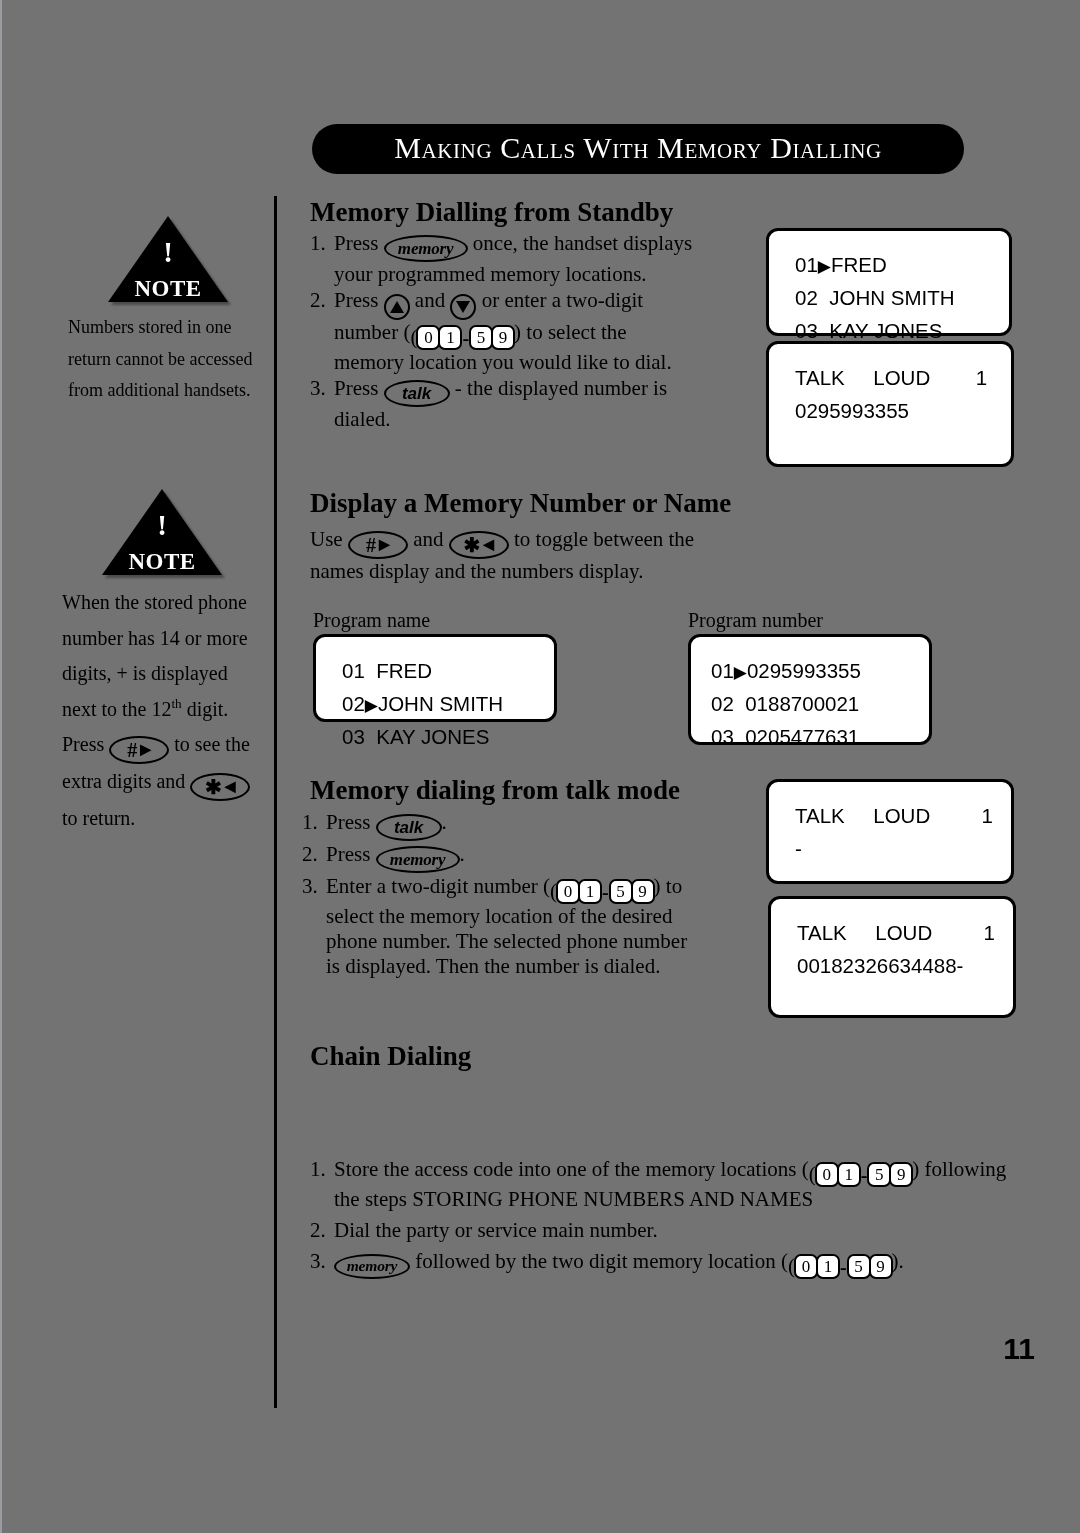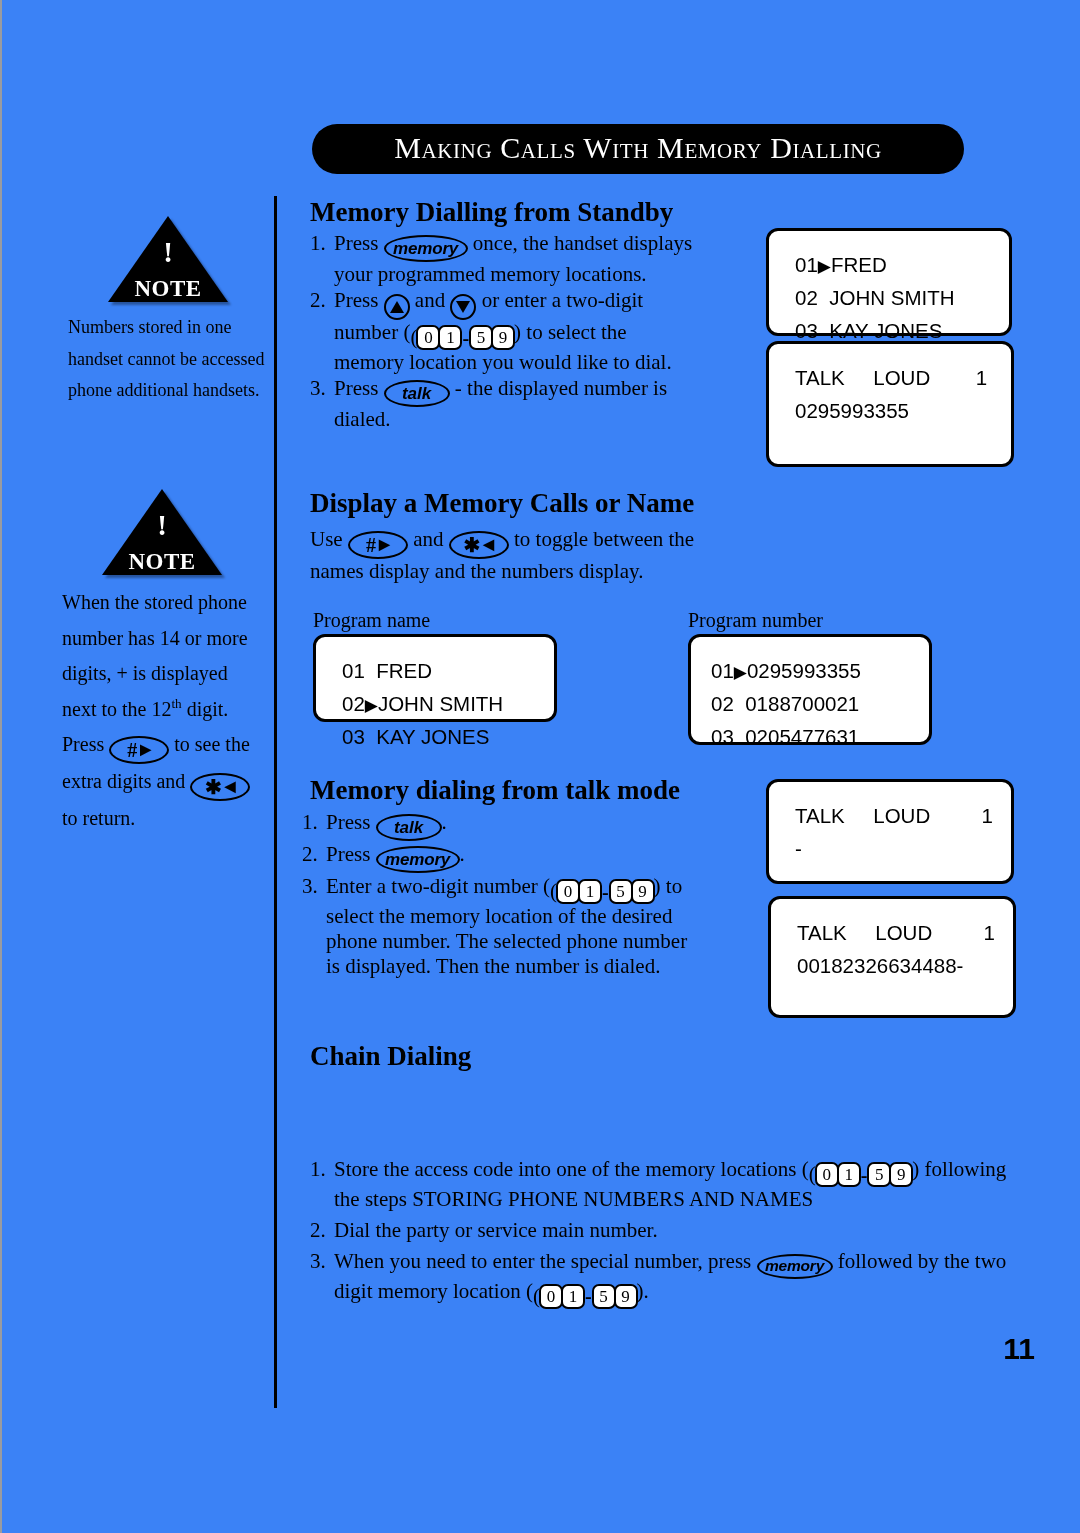--- a/index.html
+++ b/index.html
@@ -8,21 +8,21 @@
     background: #ffffff;
   }
   body {
     font-family: "Liberation Serif", serif;
     color: #000;
   }
   #page {
     position: relative;
     width: 1080px;
     height: 1533px;
-    background: #3b82f6;
+    background: #737373;
     overflow: hidden;
     border-left: 2px solid #9a9ba0;
     box-sizing: border-box;
   }
 
   
   .banner {
     position: absolute;
     left: 310px;
     top: 124px;
@@ -148,20 +148,21 @@
     font-weight: bold;
     font-style: italic;
     line-height: 1;
     vertical-align: -4px;
     box-sizing: border-box;
   }
   .key-memory {
     width: 84px; height: 27px;
     font-size: 17px;
     letter-spacing: -0.2px;
+    font-family: Liberation Serif, serif;
   }
   .key-memory.sm { width: 76px; height: 25px; font-size: 15.5px; vertical-align: -3px; }
   .key-talk {
     width: 66px; height: 27px;
     font-size: 17px;
   }
 
   .key-round {
     display: inline-flex;
     align-items: center;
@@ -260,21 +261,21 @@
   </div>
 
   <div class="divider"></div>
 
   <div class="note-block n1">
     <div class="note-tri">
       <div class="tri"></div>
       <div class="bang">!</div>
       <div class="note-word">NOTE</div>
     </div>
-    <div class="note-text">Numbers stored in one handset cannot be accessed phone additional handsets.</div>
+    <div class="note-text">Numbers stored in one return cannot be accessed from additional handsets.</div>
   </div>
 
   <div class="note-block n2">
     <div class="note-tri">
       <div class="tri"></div>
       <div class="bang">!</div>
       <div class="note-word">NOTE</div>
     </div>
     <div class="note-text"><span>When the stored phone number has 14 or more digits, + is displayed next to the 12</span><sup class="ord">th</sup><span> digit. Press </span><span class="key-ellipse">
           <span class="gl">#</span>
@@ -328,21 +329,21 @@
     <div class="row"><span>01</span><span class="cur">▶</span><span>FRED</span></div>
     <div class="row"><span>02</span>  <span>JOHN SMITH</span></div>
     <div class="row"><span>03</span>  <span>KAY JONES</span></div>
   </div>
 
   <div class="lcd" style="left:764px; top:341px; width:248px; height:126px;">
     <div class="row"><span>TALK</span>     <span>LOUD</span>        <span>1</span></div>
     <div class="row">0295993355</div>
   </div>
 
-  <h2 class="head abs" style="left:308px; top:489px; width:560px;">Display a Memory Calls or Name</h2>
+  <h2 class="head abs" style="left:308px; top:489px; width:560px;">Display a Memory Number or Name</h2>
 
   <div class="para abs" style="left:308px; top:527px; width:400px;"><span>Use </span><span class="key-ellipse">
         <span class="gl">#</span>
         <span class="arr">▶</span>
       </span><span> and </span><span class="key-ellipse">
         <span class="gl">✱</span>
         <span class="arr">◀</span>
       </span><span> to toggle between the names display and the numbers display.</span></div>
 
   <div class="lcd-label" style="left:311px; top:610px;">Program name</div>
@@ -418,21 +419,21 @@
           </span><span>) following the steps STORING PHONE NUMBERS AND NAMES</span></span>
     </div>
 
     <div class="step" style="margin-top:6px;">
       <span class="num">2.</span>
       <span class="body">Dial the party or service main number.</span>
     </div>
 
     <div class="step" style="margin-top:6px;">
       <span class="num">3.</span>
-      <span class="body"><span>When you need to enter the special number, press </span><span class="key-oval key-memory sm">
+      <span class="body"><span class="key-oval key-memory sm">
             <span>memory</span>
           </span><span> followed by the two digit memory location (</span><span class="digit-run">
             <span class="paren">(</span>
             <span class="dkey">0</span>
             <span class="dkey">1</span>
             <span class="dash">-</span>
             <span class="dkey">5</span>
             <span class="dkey">9</span>
           </span><span>).</span></span>
     </div>

